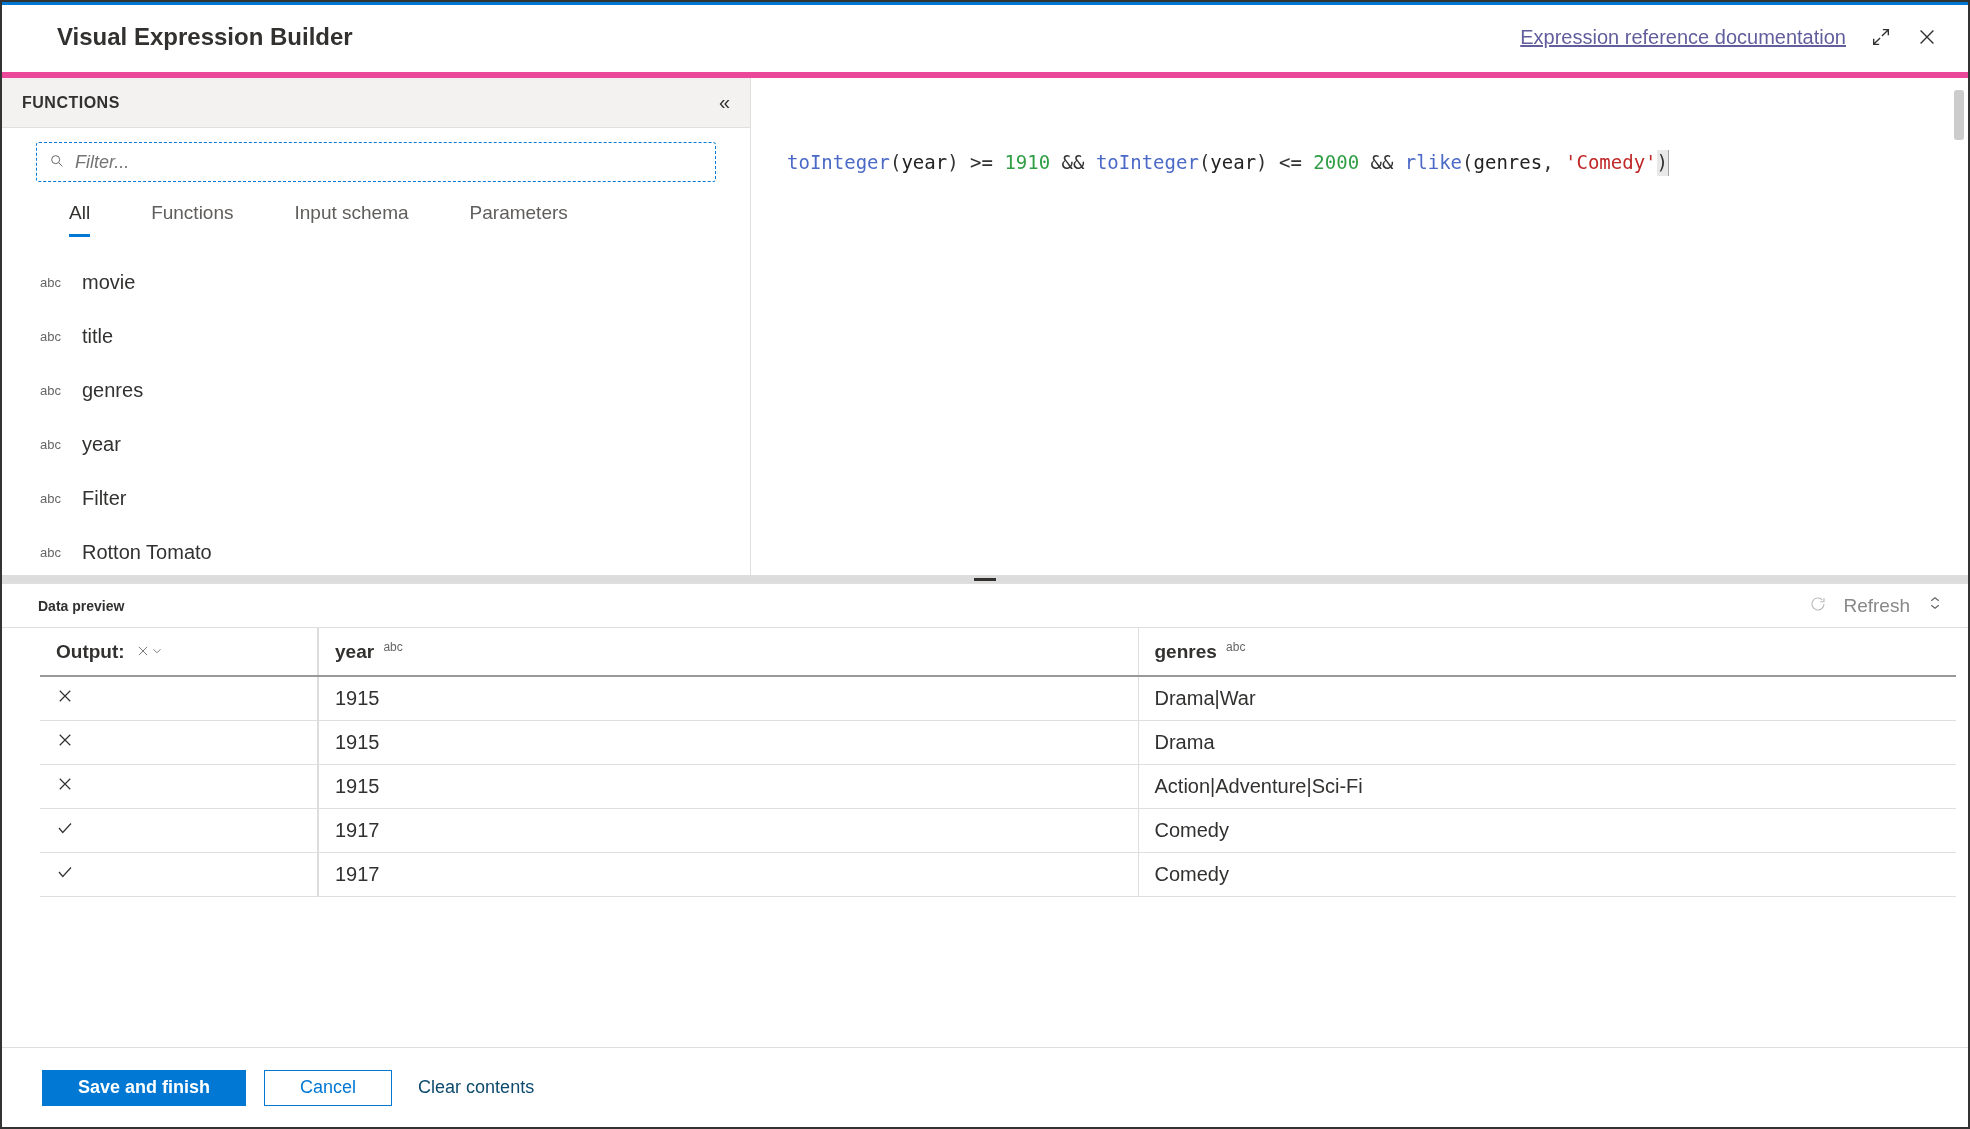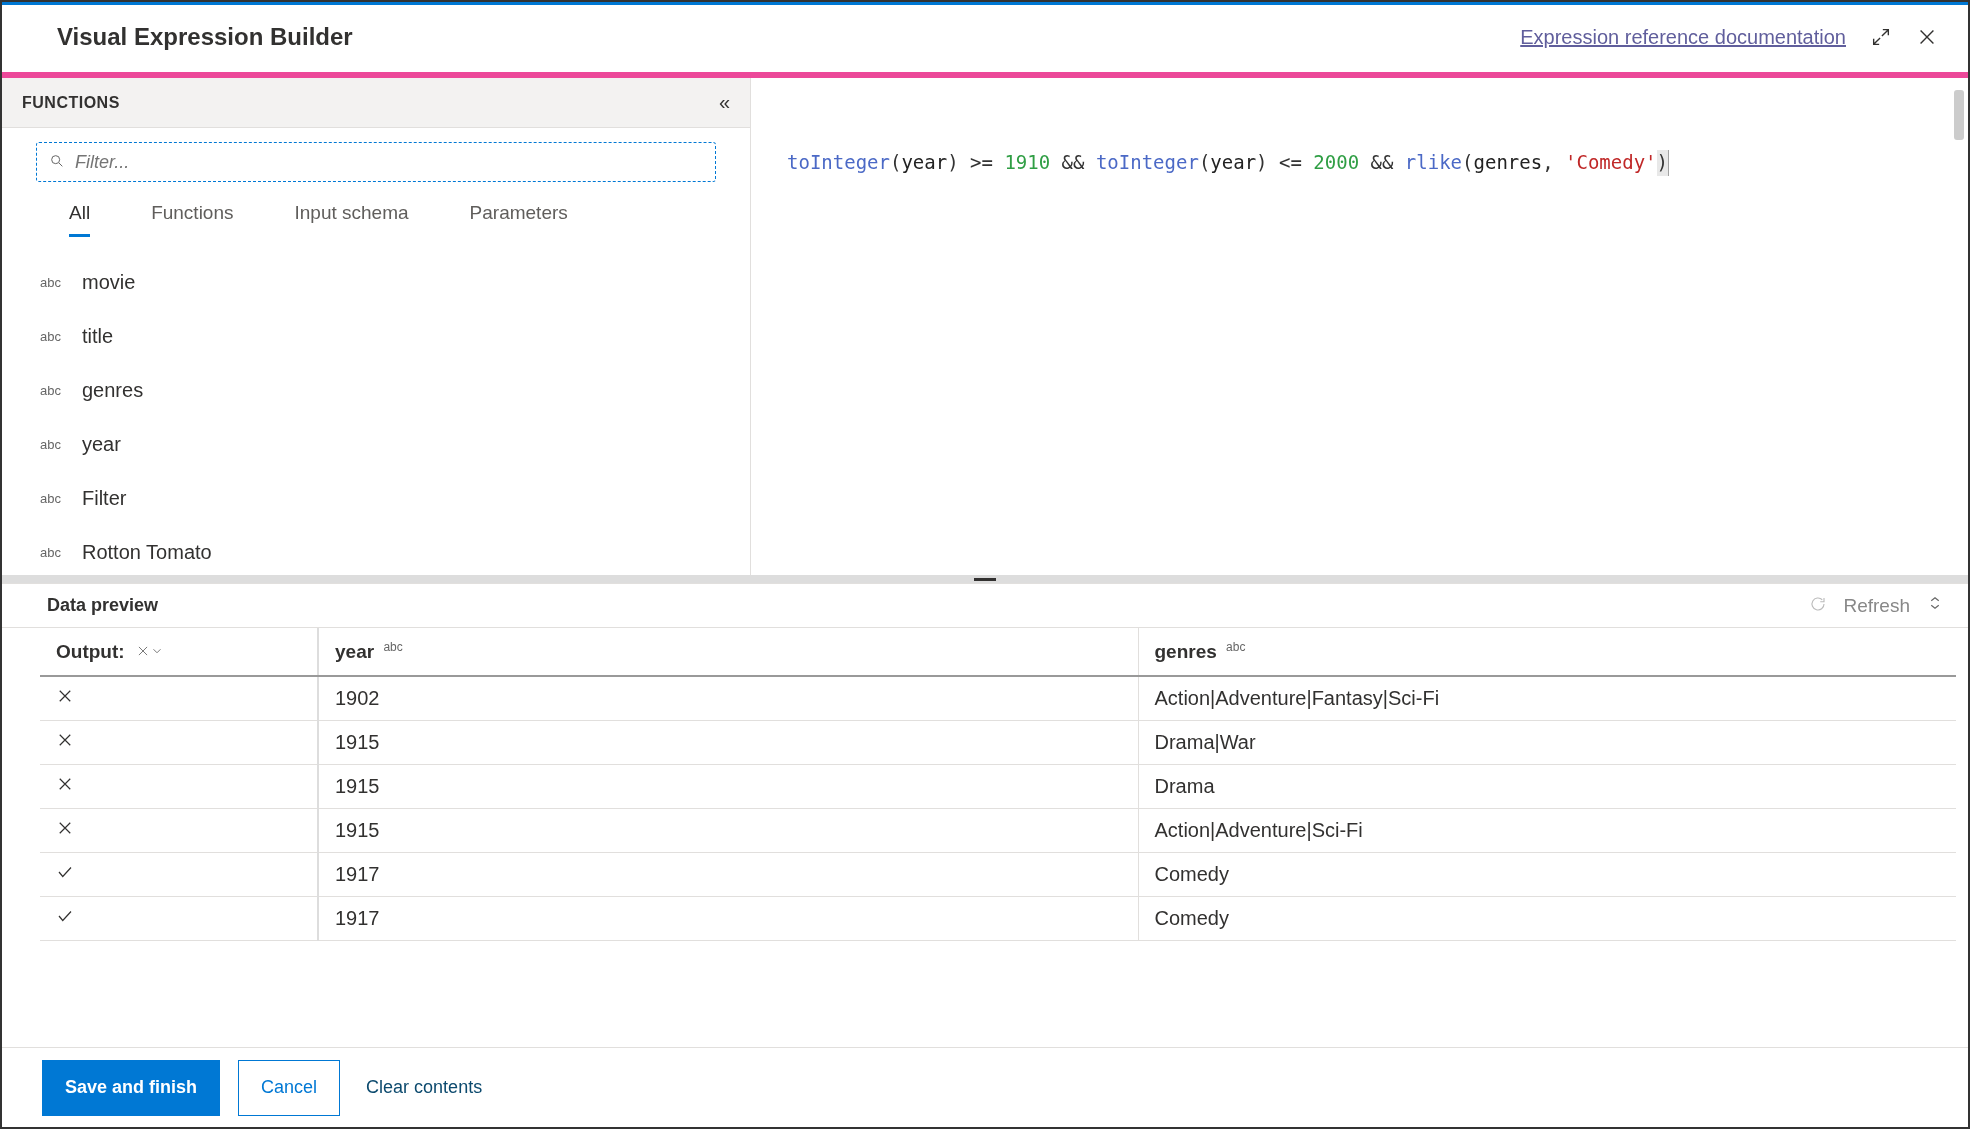--- a/index.html
+++ b/index.html
@@ -168,21 +168,21 @@
   
   .preview {
     border-top: 1px solid #e1dfdd;
   }
   .preview-header {
     display:flex; align-items:center; justify-content:space-between;
     height: 44px;
     padding: 0 24px 0 36px;
     border-bottom: 1px solid #e1dfdd;
   }
-  .preview-header .label { font-size: 18px; font-weight: 600; color:#323130;margin-left:9px; }
+  .preview-header .label { font-size: 14px; font-weight: 600; color:#323130; }
   .preview-header .right { display:flex; align-items:center; gap: 16px; color:#888;text-align:right; }
   .refresh svg { width:18px; height:18px; stroke:#bbb; fill:none; stroke-width:1.5;}
   .refresh-label { font-size: 19px; color:#888; }
   .expand-icon { font-size: 18px; color:#666; cursor:pointer; }
 
   table { width: calc(100% - 50px); margin: 0 30px 0 38px; border-collapse: collapse; table-layout: fixed; }
   col.col-output { width: 278px; }
   col.col-year { width: 820px; }
   thead th {
     text-align: left;
@@ -217,22 +217,22 @@
     left: 0; right: 0; bottom: 0;
     height: 80px;
     border-top: 1px solid #e1dfdd;
     display: flex;
     align-items: center;
     gap: 18px;
     padding: 0 40px;
     background: #fff;
   }
   .btn {
-    height: 56px;
-    padding: 0 22px;
+    height: 36px;
+    padding: 0 35px;
     font-size: 18px;
     border: 1px solid transparent;
     cursor: pointer;
     font-family: inherit;
   }
   .btn-primary { background: #0078d4; color: #fff; font-weight: 600; }
   .btn-secondary { background: #fff; color: #0078d4; border-color: #0078d4; font-weight: 400; }
   .link-action { font-size: 18px; color: #0c4a6e; cursor: pointer; margin-left: 8px; }
 </style>
 </head>
@@ -360,27 +360,20 @@
             <span>genres</span>
             <span class="th-type">abc</span>
           </th>
         </tr>
       </thead>
       <tbody id="preview-body">
           <tr>
             <td><span class="out-icon"><svg viewBox="0 0 24 24">
                   <path d="M5 5l14 14M19 5L5 19"></path>
                 </svg></span></td>
-            <td>1902</td>
-            <td>Action|Adventure|Fantasy|Sci-Fi</td>
-          </tr>
-          <tr>
-            <td><span class="out-icon"><svg viewBox="0 0 24 24">
-                  <path d="M5 5l14 14M19 5L5 19"></path>
-                </svg></span></td>
             <td>1915</td>
             <td>Drama|War</td>
           </tr>
           <tr>
             <td><span class="out-icon"><svg viewBox="0 0 24 24">
                   <path d="M5 5l14 14M19 5L5 19"></path>
                 </svg></span></td>
             <td>1915</td>
             <td>Drama</td>
           </tr>

